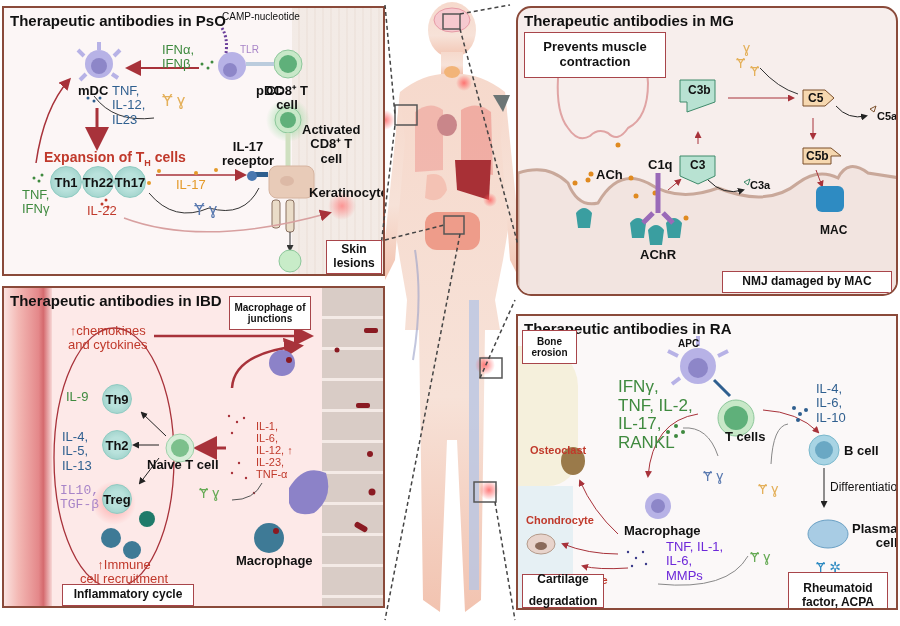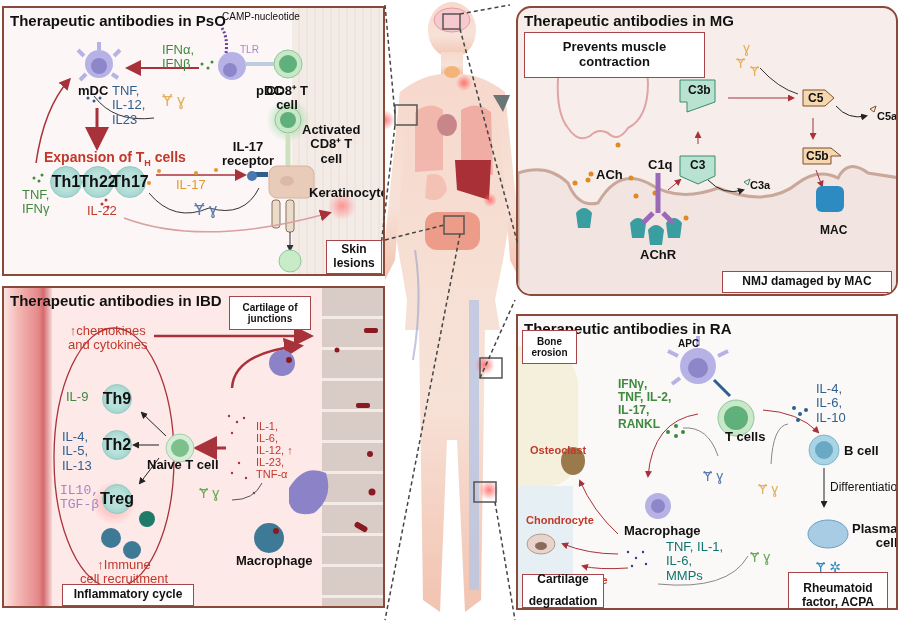--- a/index.html
+++ b/index.html
@@ -3,22 +3,22 @@
 <meta charset="utf-8">
 <style>
   html,body{margin:0;padding:0;background:#fff;}
   body{width:900px;height:626px;position:relative;overflow:hidden;font-family:"Liberation Sans",sans-serif;}
   .abs{position:absolute;}
   .panel{position:absolute;border:2px solid #8a4a3a;box-sizing:border-box;overflow:hidden;}
   .ptitle{position:absolute;left:6px;top:4px;font-weight:bold;font-size:15px;color:#111;white-space:nowrap;z-index:5;}
   .box{position:absolute;background:#fff;border:1.5px solid #a8454a;box-sizing:border-box;font-weight:bold;color:#111;text-align:center;display:flex;align-items:center;justify-content:center;line-height:1.15;z-index:5;}
   .lbl{position:absolute;white-space:nowrap;line-height:1.1;z-index:4;}
   .b{font-weight:bold;}
-  .green{color:#3f8a3f;} .blue{color:#2f5f8f;} .red{color:#c0392b;} .orange{color:#e49a2a;} .purple{color:#a884c8;} .navy{color:#0f766e;} .dark{color:#111;text-align:right;}
-  .cell{position:absolute;border-radius:50%;box-sizing:border-box;display:flex;align-items:center;justify-content:center;font-weight:bold;font-size:16px;color:#111;z-index:3;}
+  .green{color:#3f8a3f;} .blue{color:#2f5f8f;} .red{color:#c0392b;} .orange{color:#e49a2a;} .purple{color:#a884c8;} .navy{color:#6d28d9;} .dark{color:#111;text-align:right;}
+  .cell{position:absolute;border-radius:50%;box-sizing:border-box;display:flex;align-items:center;justify-content:center;font-weight:bold;font-size:13px;color:#111;z-index:3;}
   .th{background:radial-gradient(circle,#b9e2dc 40%,#a6d6cf 70%,#d6efea 100%);border:1.5px solid #8fcbc2;width:32px;height:32px;}
   svg{position:absolute;left:0;top:0;overflow:visible;}
 </style>
 </head>
 <body>
 
 <div class="abs" style="left:385px;top:0;width:135px;height:626px;">
   <svg width="135" height="626">
     <defs>
       <linearGradient id="skin" x1="0" y1="0" x2="0" y2="1">
@@ -273,21 +273,21 @@
     <path d="M242,60 Q260,80 280,86" stroke="#333" fill="none"></path>
     <line x1="298" y1="162" x2="304" y2="178" stroke="#a8323a" marker-end="url(#mr)"></line>
 
     <rect x="298" y="178" width="28" height="26" rx="6" fill="#2e8bc2"></rect>
     <text x="225" y="45" fill="#e4b05a" font-size="14">ɣ</text>
       <text x="218" y="60" fill="#e4b05a" font-size="14">Ɏ</text>
       <text x="232" y="68" fill="#e4b05a" font-size="14">Ɏ</text>
     <path d="M226,174 l6,-3 l-2,6 z" fill="none" stroke="#3e8a6a"></path>
     <path d="M352,101 l6,-3 l-2,6 z" fill="none" stroke="#7a4e2a"></path>
   </svg>
-  <div class="box" style="left:6px;top:24px;width:181px;height:46px;font-size:13px;flex-direction:column;">
+  <div class="box" style="left:6px;top:24px;width:142px;height:46px;font-size:13px;flex-direction:column;">
     <div>Prevents muscle</div>
       <div>contraction</div>
   </div>
   <div class="lbl b dark" style="left:78px;top:160px;font-size:13px;">ACh</div>
   <div class="lbl b dark" style="left:130px;top:150px;font-size:13px;">C1q</div>
   <div class="lbl b dark" style="left:122px;top:240px;font-size:13px;">AChR</div>
   <div class="lbl b dark" style="left:172px;top:151px;font-size:12px;">C3</div>
   <div class="lbl b dark" style="left:170px;top:76px;font-size:12px;">C3b</div>
   <div class="lbl b dark" style="left:232px;top:171px;font-size:11px;">C3a</div>
   <div class="lbl b dark" style="left:290px;top:84px;font-size:12px;">C5</div>
@@ -356,21 +356,21 @@
         <circle cx="228" cy="145" r="1.2"></circle>
         <circle cx="235" cy="175" r="1.2"></circle>
         <circle cx="242" cy="190" r="1.2"></circle>
         <circle cx="250" cy="205" r="1.2"></circle>
         <circle cx="228" cy="185" r="1.2"></circle>
       </g>
     <path d="M228,212 Q250,212 258,195" stroke="#555" fill="none"></path>
     <text x="195" y="210" fill="#66aa55" font-size="14">Ɏ ɣ</text>
   </svg>
   <div class="box" style="left:225px;top:8px;width:82px;height:34px;font-size:10px;flex-direction:column;">
-    <div>Cartilage of</div>
+    <div>Macrophage of</div>
       <div>junctions</div>
   </div>
   <div class="lbl red" style="left:64px;top:36px;font-size:13px;text-align:center;">
     <div>↑chemokines</div>
       <div>and cytokines</div>
   </div>
   <div class="lbl green" style="left:62px;top:102px;font-size:13px;">IL-9</div>
   <div class="cell th" style="left:98px;top:96px;width:30px;height:30px;">Th9</div>
   <div class="lbl blue" style="left:58px;top:142px;font-size:13px;">
     <div>IL-4,</div>
@@ -467,21 +467,21 @@
     <text x="185" y="165" fill="#5a7ab0" font-size="14">Ɏ ɣ</text>
     <text x="240" y="178" fill="#e4b05a" font-size="14">Ɏ ɣ</text>
     <text x="232" y="246" fill="#66aa55" font-size="14">Ɏ ɣ</text>
     <text x="298" y="256" fill="#2e8bc2" font-size="14">Ɏ ✲</text>
   </svg>
   <div class="box" style="left:4px;top:14px;width:55px;height:34px;font-size:10px;flex-direction:column;align-items:center;">
     <div>Bone</div>
       <div>erosion</div>
   </div>
   <div class="lbl b dark" style="left:160px;top:22px;font-size:10px;">APC</div>
-  <div class="lbl green" style="left:100px;top:62px;font-size:12px;font-weight:bold;">
+  <div class="lbl green" style="left:100px;top:62px;font-size:17px;">
     <div>IFNγ,</div>
       <div>TNF, IL-2,</div>
       <div>IL-17,</div>
       <div>RANKL</div>
   </div>
   <div class="lbl b dark" style="left:207px;top:114px;font-size:13px;">T cells</div>
   <div class="lbl blue" style="left:298px;top:66px;font-size:13px;">
     <div>IL-4,</div>
       <div>IL-6,</div>
       <div>IL-10</div>

